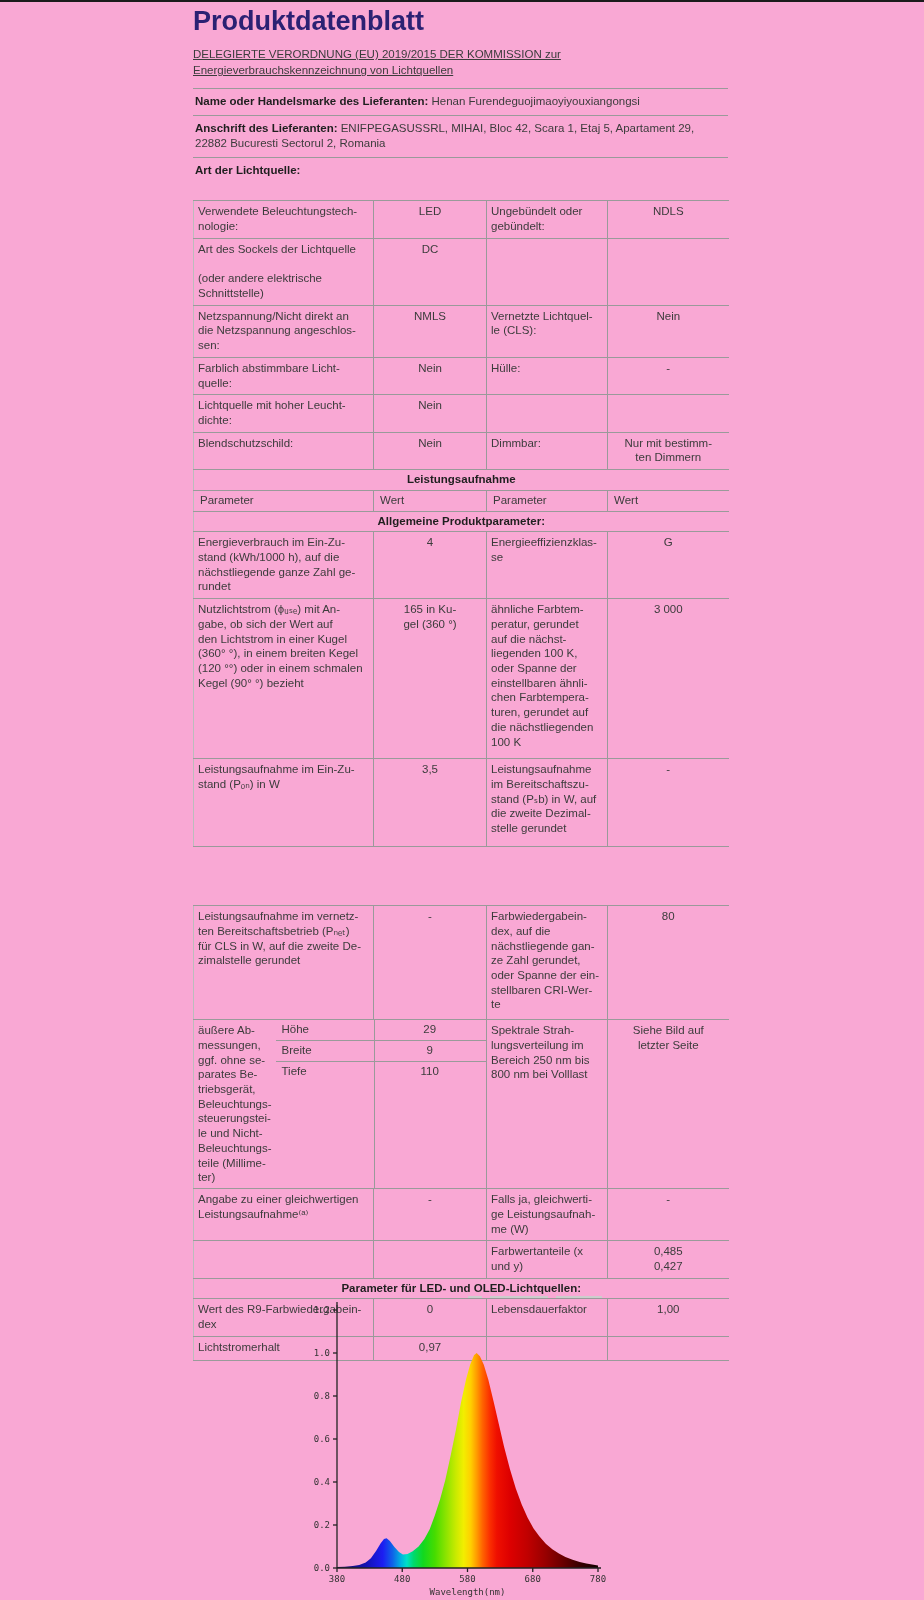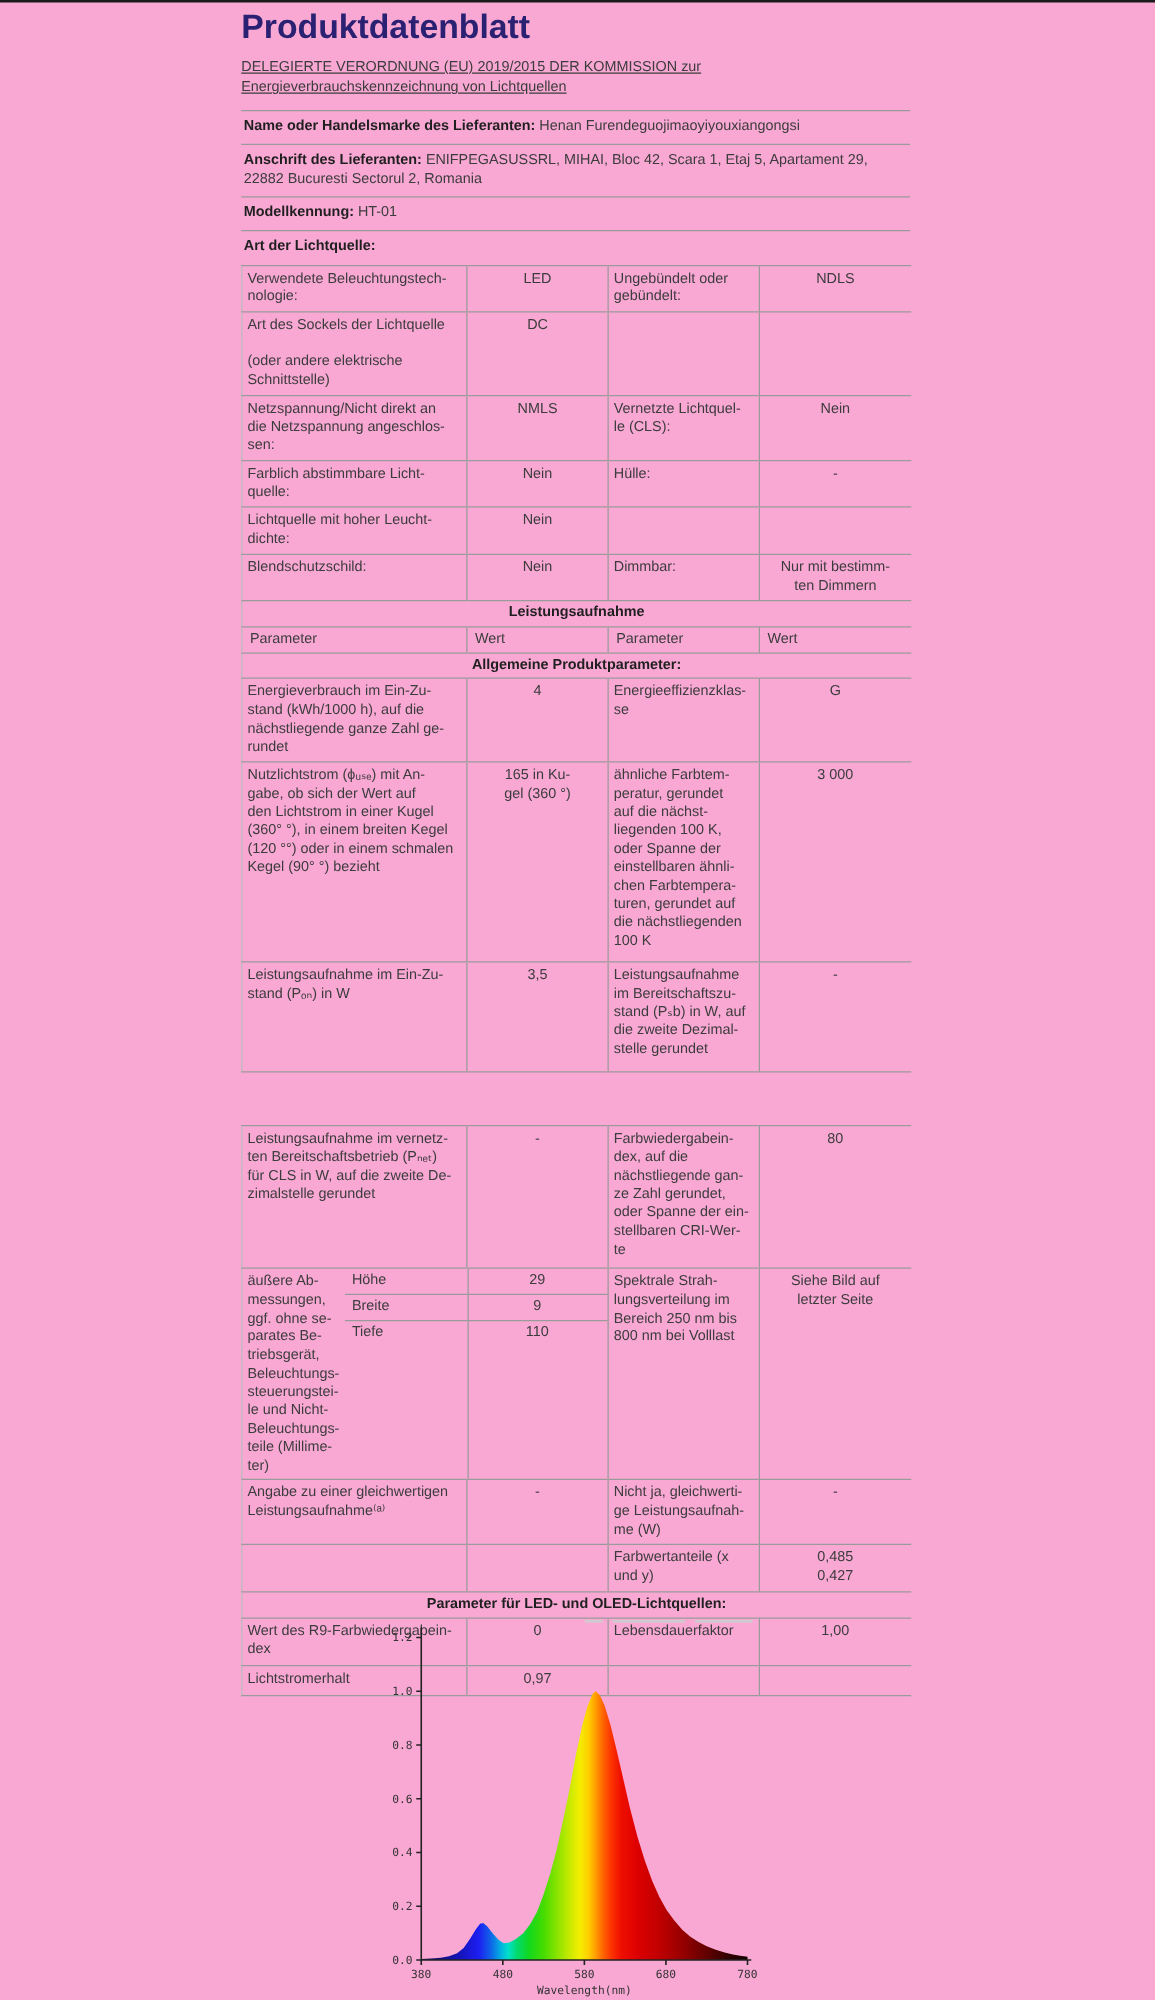--- a/index.html
+++ b/index.html
@@ -6,21 +6,21 @@
   .page { position:relative; width:924px; height:1600px; background:#f9a8d4; overflow:hidden;
           font-family:"Liberation Sans","DejaVu Sans",sans-serif; color:#3c3c3c; }
   .topline { position:absolute; top:0; left:0; width:924px; height:2px; background:#1b1b1b; }
   .doc { position:absolute; left:193px; top:4px; width:535px; }
   .title { margin:2px 0 9px 0; font-size:27px; font-weight:bold; color:#2b2173; }
   .reg { font-size:11.5px; line-height:1.42; white-space:pre-line; margin:0 0 9px 0;text-decoration:underline; }
   .hrow { border-top:1px solid #9a9a9a; padding:5px 2px 6px 2px; font-size:11.5px; line-height:1.32; }
   .hrow .lbl { font-weight:bold; color:#1f1f1f;margin-top:18px; }
   .hrow .val { color:#3c3c3c; }
   table.ptable { width:535px; border-collapse:collapse; table-layout:fixed; font-size:11.5px;
-                 line-height:1.28; border-left:1px solid #bcbcbc; border-bottom:1px solid #9a9a9a; }
+                 line-height:1.28; border-left:1px solid #bcbcbc; border-bottom:1px solid #9a9a9a;margin-top:16px; }
   table.ptable tr { border-top:1px solid #9a9a9a; }
   td { vertical-align:top; padding:3px 6px 4px 6px; }
   .pcell { white-space:pre-line; text-align:left; padding-left:4px; }
   .vcell { white-space:pre-line; text-align:center; }
   .bl { border-left:1px solid #9a9a9a; }
   .band td { text-align:center; font-weight:bold; color:#1f1f1f; padding:2px 4px 3px 4px; }
   .ledband td { text-align:center; font-weight:bold; color:#1f1f1f; padding:2px 4px 3px 4px; }
   .colhead td { text-align:left; padding-top:2px; padding-bottom:3px; }
   .h30{height:30px}.h52{height:52px}.h50{height:50px}.h34{height:34px}.h18{height:18px}
   .h64{height:64px}.h160{height:160px}.h88{height:88px}.h114{height:114px}.h158{height:158px}
@@ -49,24 +49,20 @@
     <p class="reg">DELEGIERTE VERORDNUNG (EU) 2019/2015 DER KOMMISSION zur
 Energieverbrauchskennzeichnung von Lichtquellen</p>
 
     <div class="hrow">
       <span class="lbl">Name oder Handelsmarke des Lieferanten:</span>
       <span class="val">Henan Furendeguojimaoyiyouxiangongsi</span>
     </div>
     <div class="hrow">
       <span class="lbl">Anschrift des Lieferanten:</span>
       <span class="val">ENIFPEGASUSSRL, MIHAI, Bloc 42, Scara 1, Etaj 5, Apartament 29, 22882 Bucuresti Sectorul 2, Romania</span>
-    </div>
-    <div class="hrow">
-      <span class="lbl">Modellkennung:</span>
-      <span class="val">HT-01</span>
     </div>
     <div class="hrow">
       <span class="lbl">Art der Lichtquelle:</span>
     </div>
 
     <table class="ptable">
       <colgroup>
           <col style="width:82px">
           <col style="width:98px">
           <col style="width:113px">
@@ -230,21 +226,21 @@
 lungsverteilung im
 Bereich 250 nm bis
 800 nm bei Volllast</td>
         <td class="vcell bl">Siehe Bild auf
 letzter Seite</td>
       </tr>
       <tr class="h52">
         <td class="pcell" colspan="2">Angabe zu einer gleichwertigen
 Leistungsaufnahme⁽ᵃ⁾</td>
         <td class="vcell bl">-</td>
-        <td class="pcell bl">Nicht ja, gleichwerti-
+        <td class="pcell bl">Falls ja, gleichwerti-
 ge Leistungsaufnah-
 me (W)</td>
         <td class="vcell bl">-</td>
       </tr>
       <tr class="h34">
         <td class="pcell" colspan="2"></td>
         <td class="vcell bl"></td>
         <td class="pcell bl">Farbwertanteile (x
 und y)</td>
         <td class="vcell bl">0,485

